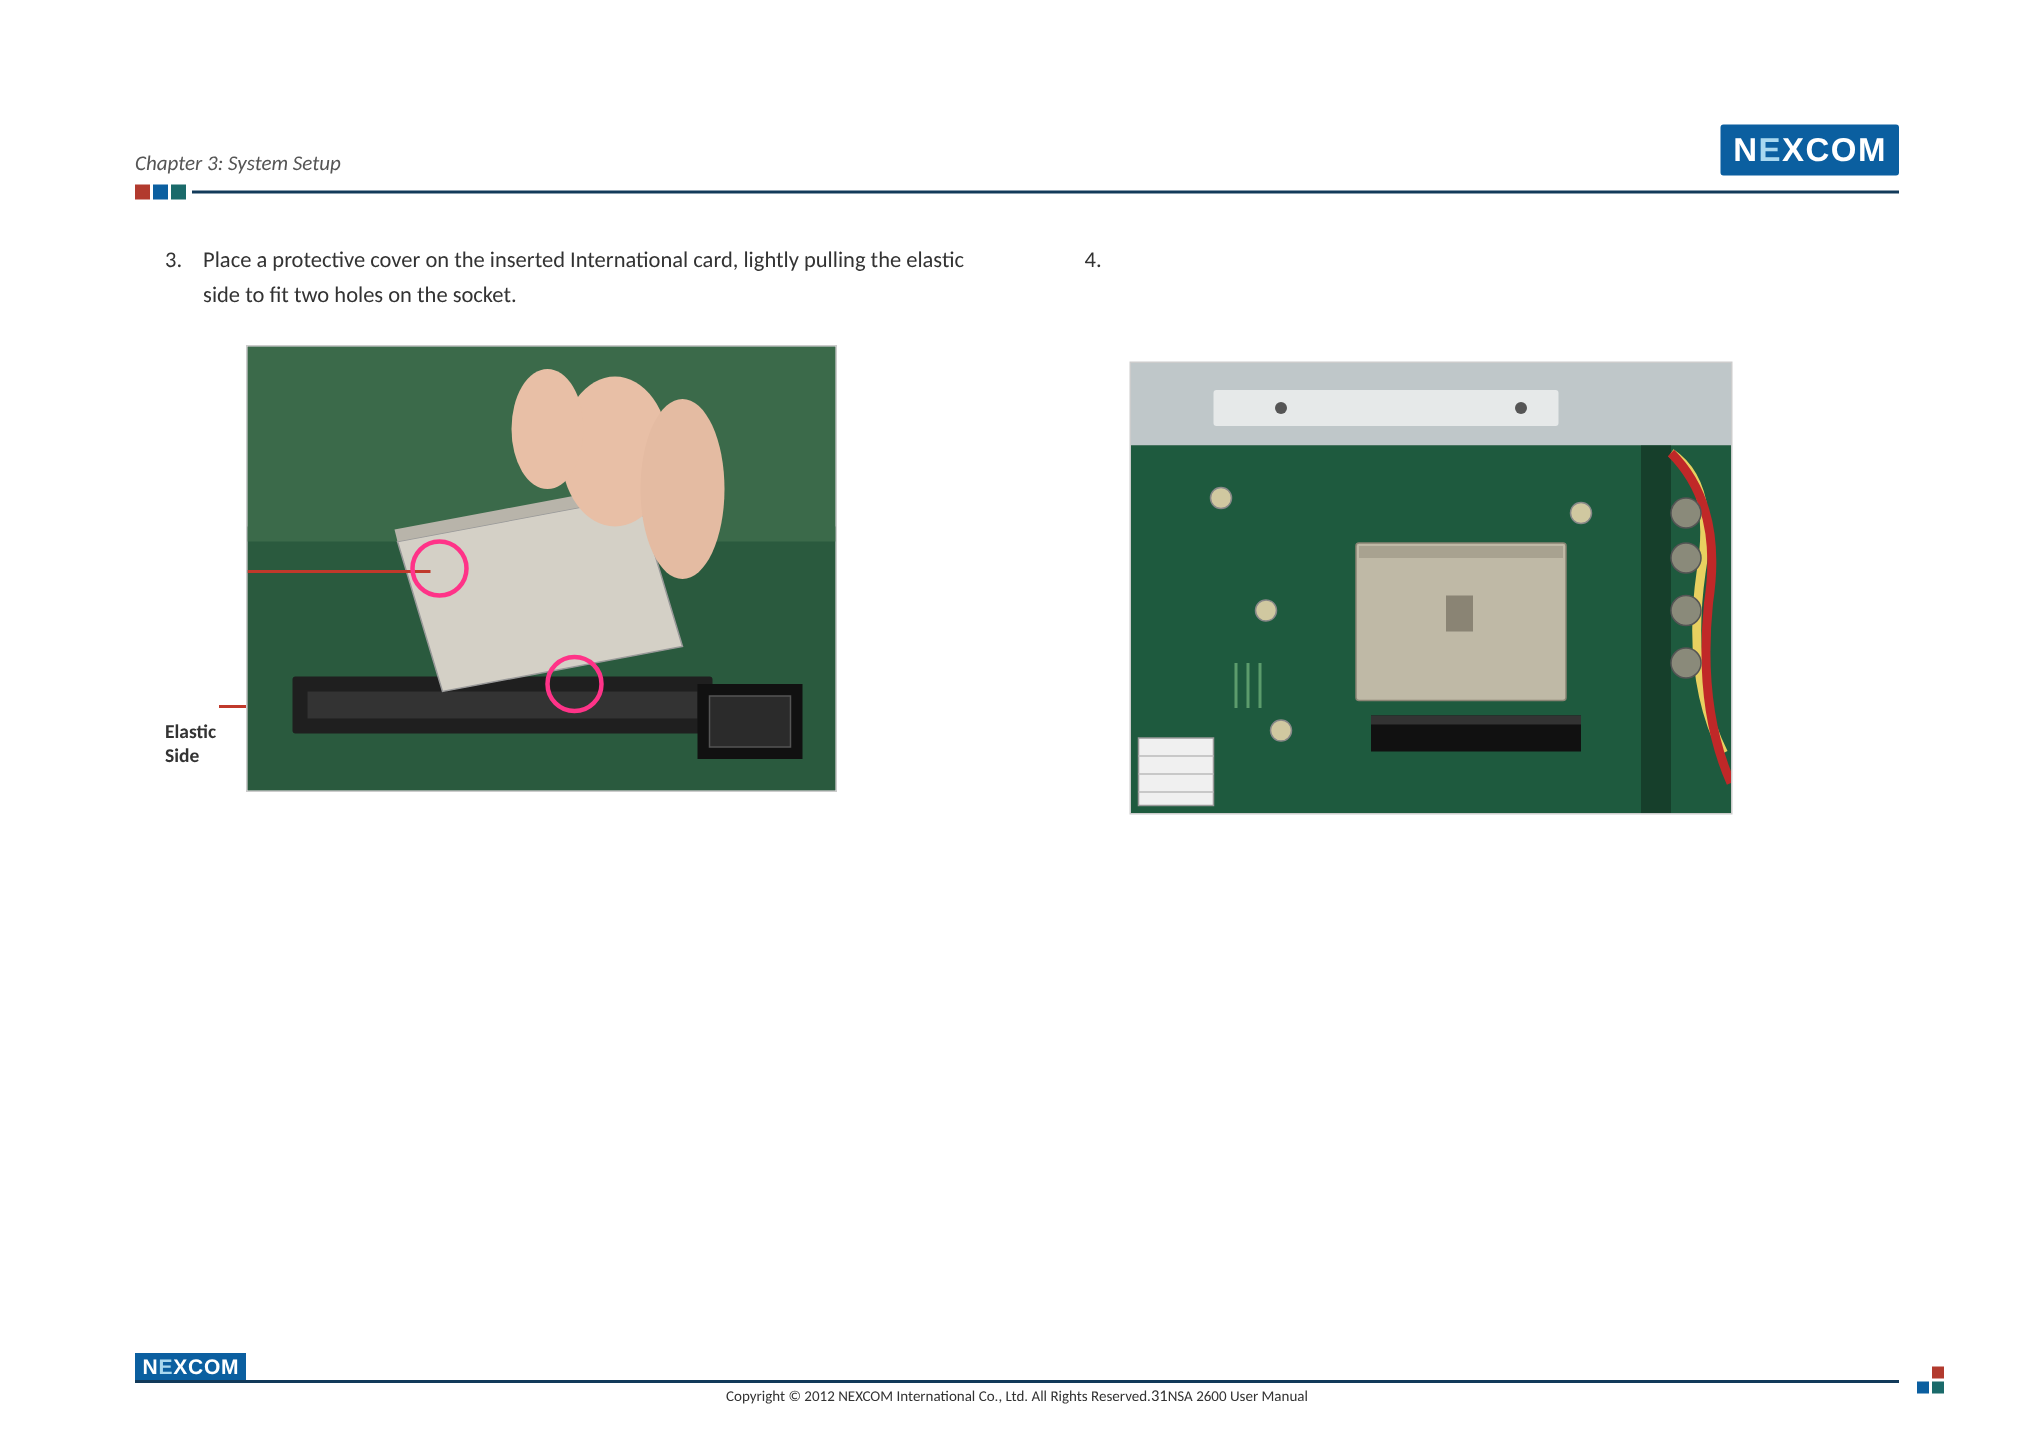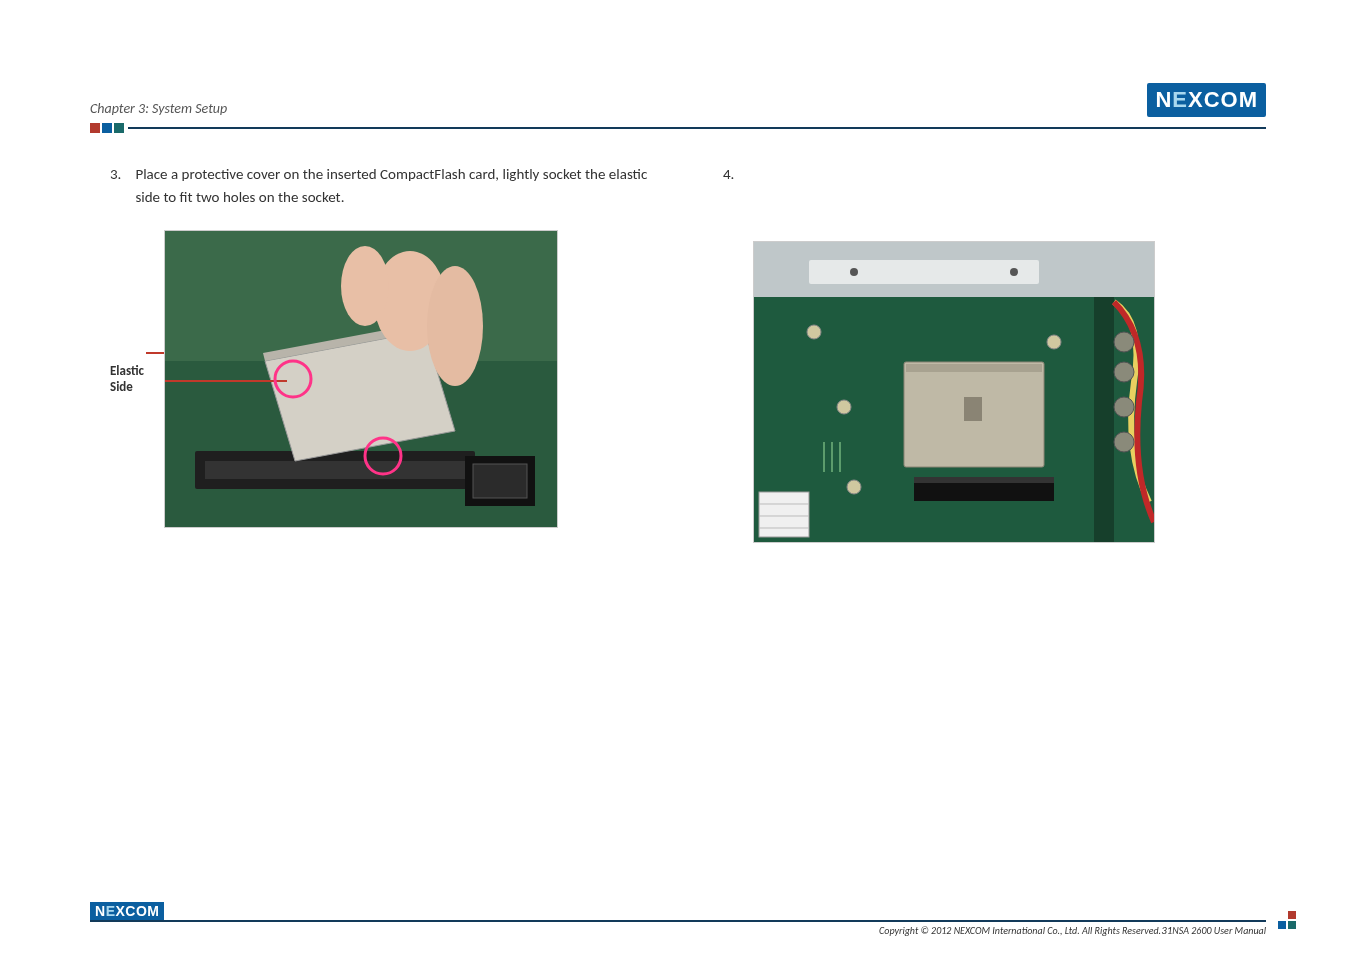--- a/index.html
+++ b/index.html
@@ -83,21 +83,21 @@
     gap: 14px;
     font-size: 15px;
     line-height: 1.5;
   }
   .step-number {
     white-space: nowrap;
   }
   .figure-wrap {
     margin-top: 22px;
     display: flex;
-    align-items: center;
+    align-items: flex-end;
     gap: 20px;
   }
   .figure-label {
     font-size: 13px;
     font-weight: 700;
     color: #333;
     line-height: 1.2;
     text-align: left;
   }
   .fig-left-group {
@@ -114,25 +114,24 @@
     right: 90px;
     bottom: 30px;
   }
   .footer-rule {
     height: 2px;
     background: #123a5a;
     margin-bottom: 2px;
   }
   .footer-row {
     display: flex;
-    justify-content: flex-end;
+    justify-content: center;
     align-items: center;
     font-size: 10px;
     color: #333;
-    font-style: italic;
   }
   .logo-bottom {
     font-weight: 800;
     letter-spacing: 0.5px;
     font-size: 14px;
     color: #ffffff;
     background: #0b5fa0;
     padding: 1px 5px;
     display: inline-block;
     font-family: Arial, sans-serif;
@@ -181,21 +180,21 @@
         <span class="sq-teal"></span>
     </div>
     <div class="top-rule"></div>
   </div>
 
   <div class="columns">
 
     <div class="col">
       <div class="step">
         <div class="step-number">3.</div>
-        <div class="step-text">Place a protective cover on the inserted CompactFlash card, lightly socket the elastic side to fit two holes on the socket.</div>
+        <div class="step-text">Place a protective cover on the inserted International card, lightly pulling the elastic side to fit two holes on the socket.</div>
       </div>
 
       <div class="figure-wrap">
         <div class="fig-left-group">
           <div class="figure-label" style="white-space:pre-line; position:relative;">
             <span>Elastic
 Side</span>
             <span style="position:absolute; right:-20px; top:4px; width:18px; height:2px; background:#c0392b;"></span>
           </div>
         </div>

